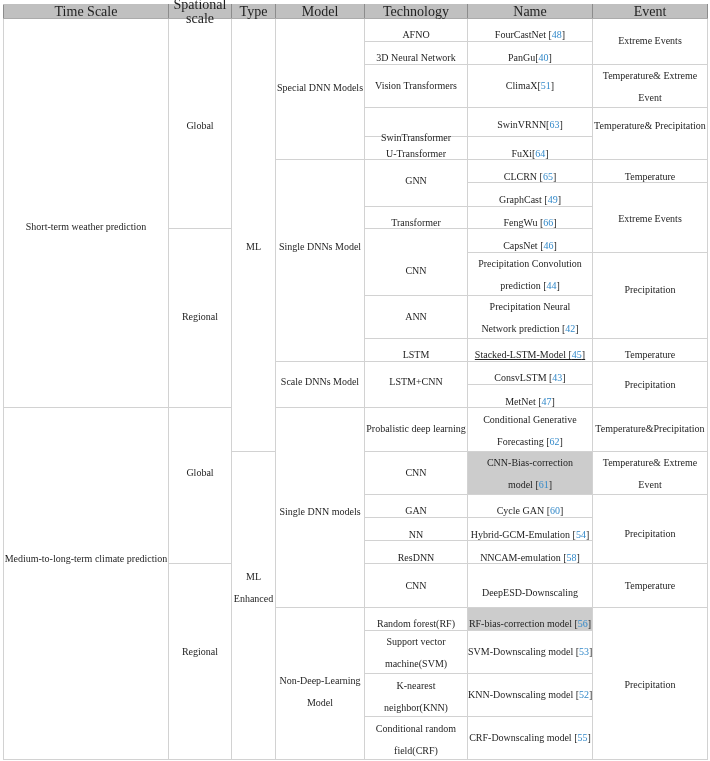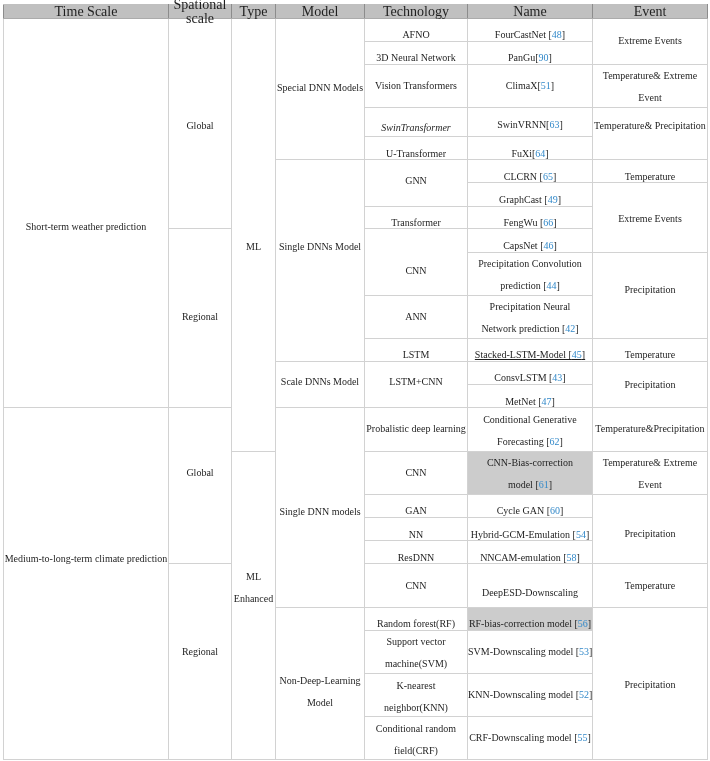--- a/index.html
+++ b/index.html
@@ -81,37 +81,37 @@
         </td>
         <td rowspan="2" class="l1">
           <span class="c" style="margin-top: -0.8px;">Extreme Events</span>
         </td>
       </tr>
       <tr style="height: 22.8px;">
         <td class="l1">
           <span class="c" style="margin-top: 5.6px;">3D Neural Network</span>
         </td>
         <td class="l1">
-          <span class="c" style="margin-top: 5.6px;">PanGu[<span class="ref">90</span>]</span>
+          <span class="c" style="margin-top: 5.6px;">PanGu[<span class="ref">40</span>]</span>
         </td>
       </tr>
       <tr style="height: 43.2px;">
         <td class="l1">
           <span class="c" style="margin-top: 0px;">Vision Transformers</span>
         </td>
         <td class="l1">
           <span class="c" style="margin-top: 0px;">ClimaX[<span class="ref">51</span>]</span>
         </td>
         <td class="l2">
           <span class="c" style="margin-top: 1.45px;">Temperature&amp; Extreme<br>Event</span>
         </td>
       </tr>
       <tr style="height: 29.5px;">
         <td class="l1">
-          <span class="c" style="margin-top: 6px; font-style: italic;">SwinTransformer</span>
+          <span class="c" style="margin-top: 16px;">SwinTransformer</span>
         </td>
         <td class="l1">
           <span class="c" style="margin-top: 2.9px;">SwinVRNN[<span class="ref">63</span>]</span>
         </td>
         <td rowspan="2" class="l1">
           <span class="c" style="margin-top: -7.3px;">Temperature&amp; Precipitation</span>
         </td>
       </tr>
       <tr style="height: 22.9px;">
         <td class="l1">

